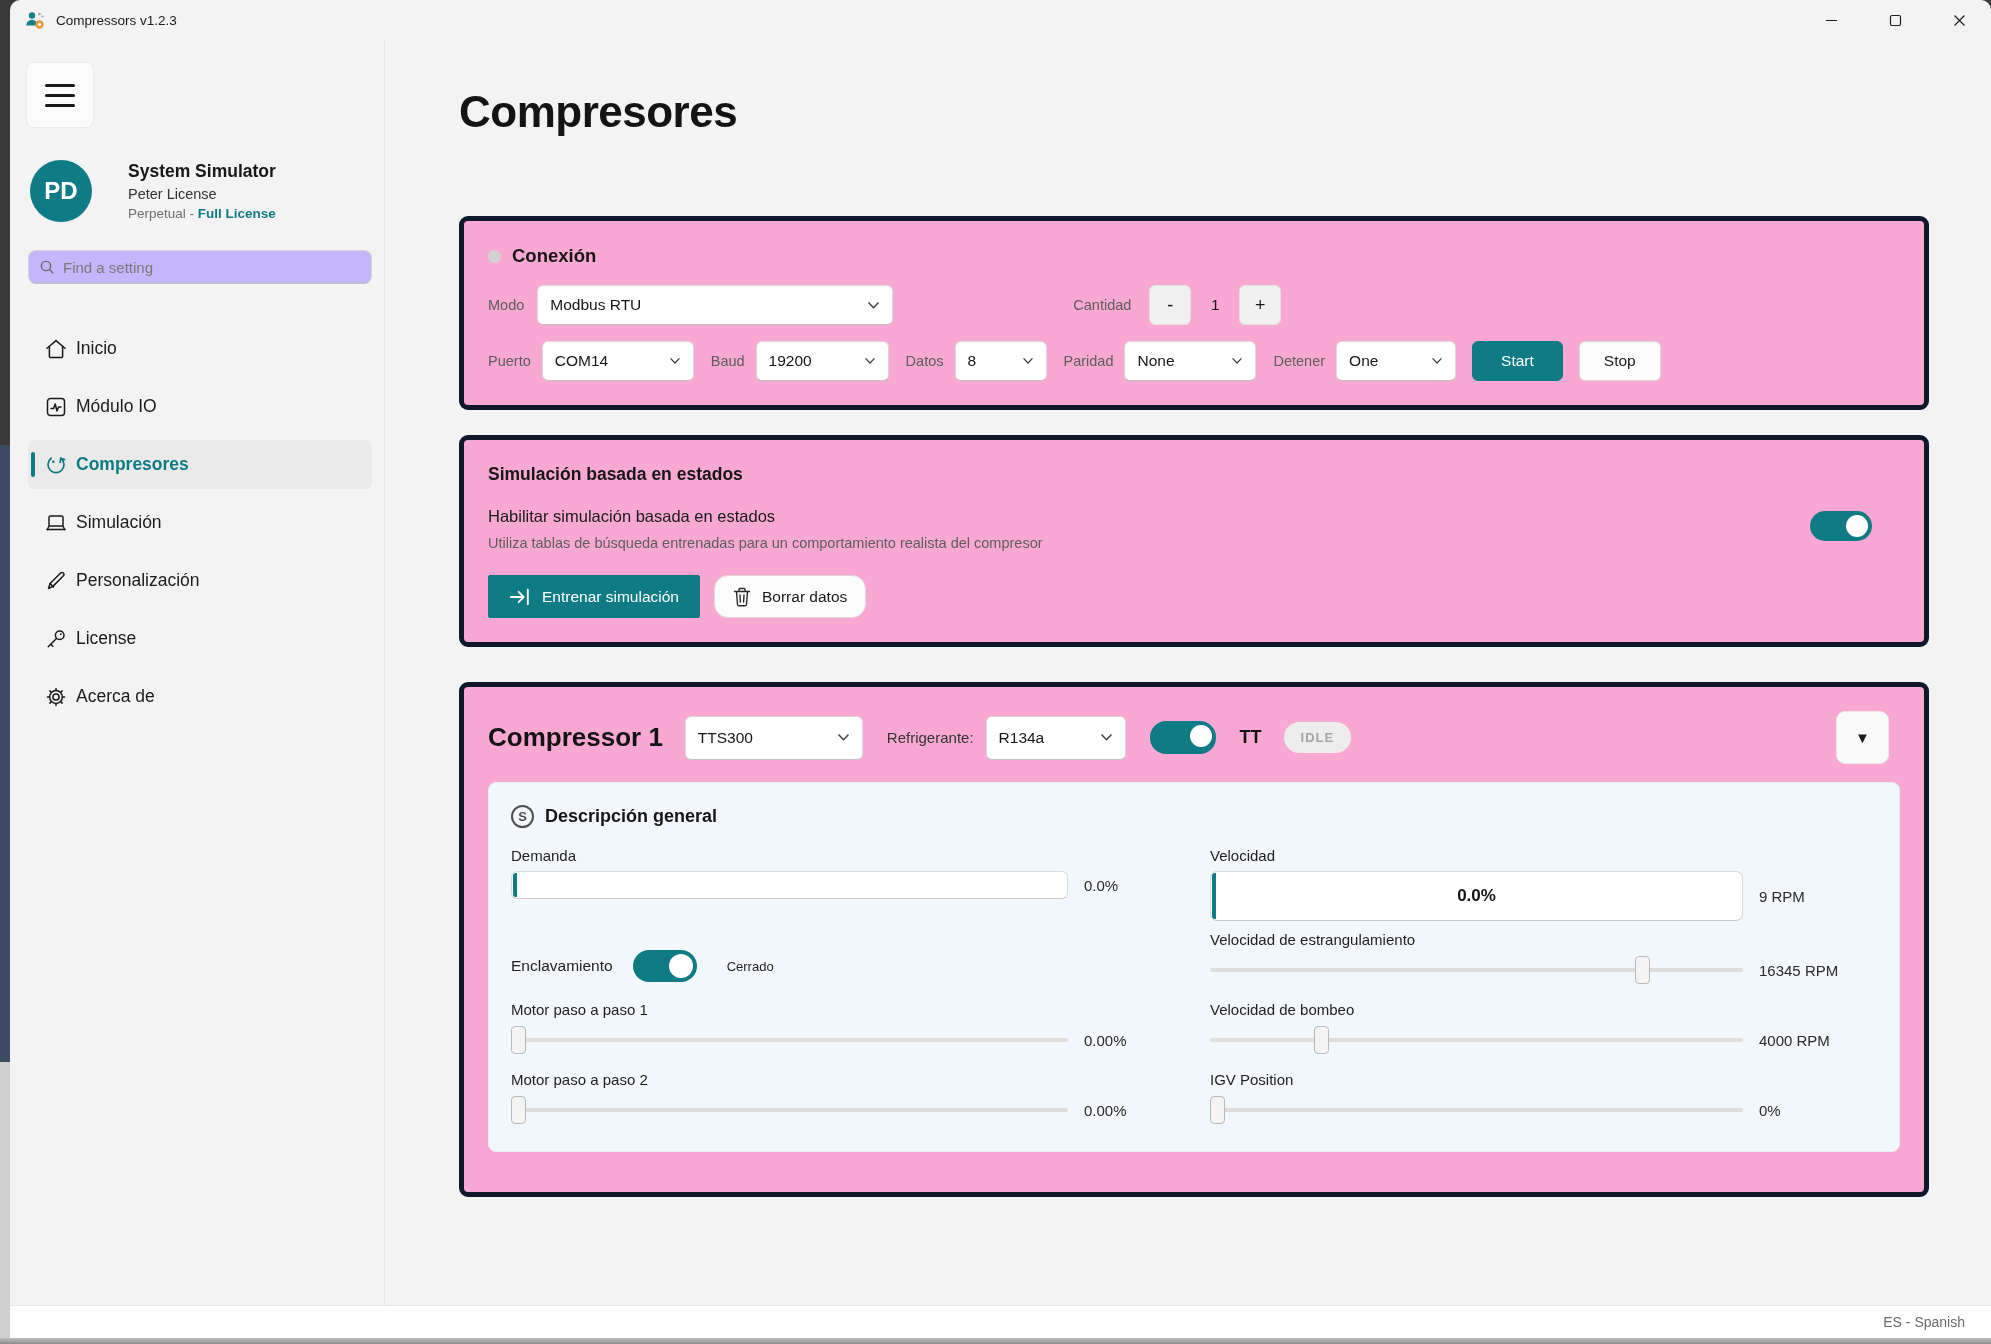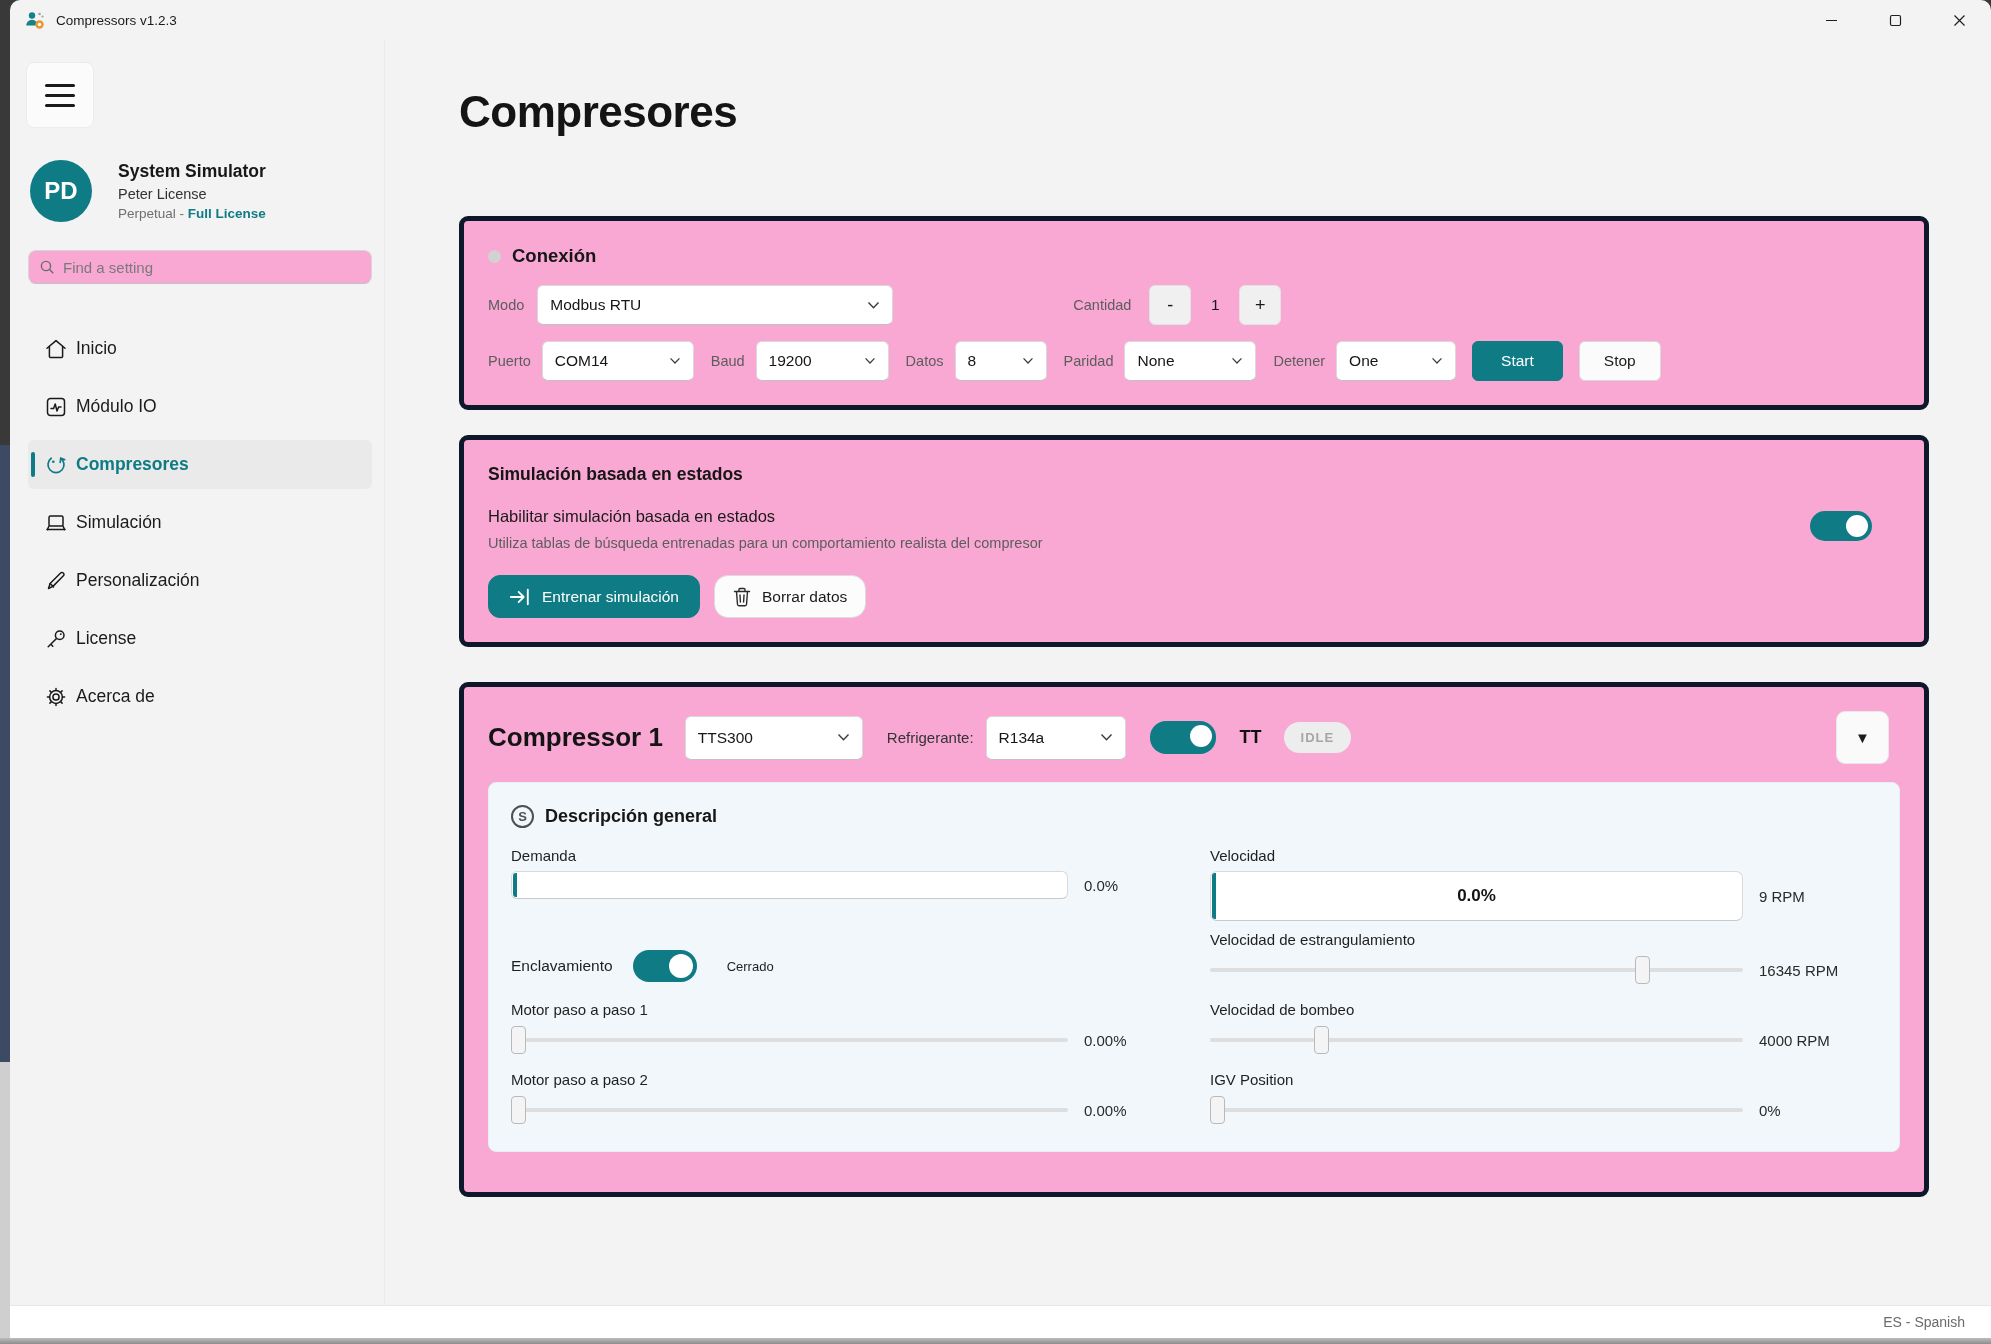--- a/index.html
+++ b/index.html
@@ -28,26 +28,26 @@
   .sidebar{width:375px;flex:0 0 auto;padding-left:10px;border-right:1px solid rgba(0,0,0,0.04)}
   .main{flex:1;min-width:0;padding-left:74px}
 
   
   .hamburger{width:68px;height:66px;margin:22px 0 0 6px;background:#fbfbfb;border:1px solid #ececec;
              border-radius:8px;display:flex;flex-direction:column;align-items:center;justify-content:center;gap:7px;cursor:pointer}
   .hamburger span{display:block;width:30px;height:3px;background:#1a1a1a;border-radius:2px}
   .profile{display:flex;align-items:center;margin:32px 0 0 10px}
   .avatar{width:62px;height:62px;border-radius:50%;background:#0f7b85;color:#fff;font-size:24px;font-weight:700;
           display:flex;align-items:center;justify-content:center;flex:0 0 auto}
-  .profile-info{margin-left:26px}
+  .profile-info{margin-left:36px}
   .profile-title{font-size:17.5px;font-weight:700;color:#181818}
   .profile-name{font-size:14.5px;color:#333;margin-top:4px}
   .profile-license{font-size:13.5px;color:#6f6f6f;margin-top:4px}
   .profile-license .hl{color:#0f7b85;font-weight:700}
-  .searchbox{margin:28px 0 0 8px;width:344px;height:34px;background:#f9a8d4;border:1px solid #d6d6d6;border-bottom-color:#c2c2c2;
+  .searchbox{margin:28px 0 0 8px;width:344px;height:34px;background:#c4b5fd;border:1px solid #d6d6d6;border-bottom-color:#c2c2c2;
              border-radius:8px;display:flex;align-items:center;padding:0 10px;gap:8px}
   .searchbox input{border:none;outline:none;font-size:15px;color:#555;flex:1;background:transparent;font-family:inherit}
   .searchbox input::placeholder{color:#7a7a7a}
   .nav{margin:40px 0 0 8px;display:flex;flex-direction:column;gap:9px}
   .nav-item{height:49px;width:344px;border-radius:6px;display:flex;align-items:center;padding-left:16px;gap:8px;
             position:relative;font-size:17.5px;color:#1b1b1b;cursor:pointer}
   .nav-item svg{width:24px;height:24px;flex:0 0 auto}
   .nav-item.selected{background:#eaeaea;color:#0e7b84;font-weight:700}
   .nav-item.selected::before{content:"";position:absolute;left:3px;top:12px;width:4px;height:25px;border-radius:2px;background:#0f7b85}
 
@@ -77,21 +77,21 @@
   .btn-light{background:#fbfbfb;color:#1a1a1a;border:1px solid #d9d9d9;padding:0 24px}
 
   
   .sim-row{display:flex;align-items:flex-start;margin-top:22px}
   .sim-label{font-size:16.5px;color:#1a1a1a}
   .sim-desc{font-size:14.5px;color:#5d5d5d;margin-top:9px}
   .toggle{width:62px;height:30px;border-radius:16px;background:#0f7b85;position:relative;flex:0 0 auto;cursor:pointer}
   .toggle::after{content:"";position:absolute;right:4px;top:4px;width:22px;height:22px;border-radius:50%;background:#fff}
   .sim-toggle{margin-left:auto;margin-right:28px;margin-top:4px}
   .sim-buttons{display:flex;gap:14px;margin-top:24px}
-  .btn-train{height:43px;background:#0f7b85;border:1px solid #0f7b85;color:#fff;border-radius:12px;
+  .btn-train{height:43px;background:#0f7b85;border:1px solid #0f7b85;color:#fff;border-radius:2px;
              display:flex;align-items:center;gap:11px;padding:0 20px;font-size:15.5px;cursor:pointer}
   .btn-clear{height:43px;background:#fcfcfc;border:1px solid #dcdcdc;color:#1a1a1a;border-radius:14px;
              display:flex;align-items:center;gap:11px;padding:0 18px;font-size:15.5px;cursor:pointer}
 
   
   .comp-header{display:flex;align-items:center}
   .comp-title{font-size:26px;font-weight:700;color:#141414}
   .dd-model{width:178px;height:44px;margin-left:22px}
   .refrig-label{font-size:15px;color:#333;margin-left:24px}
   .dd-refrig{width:140px;height:44px;margin-left:12px}

